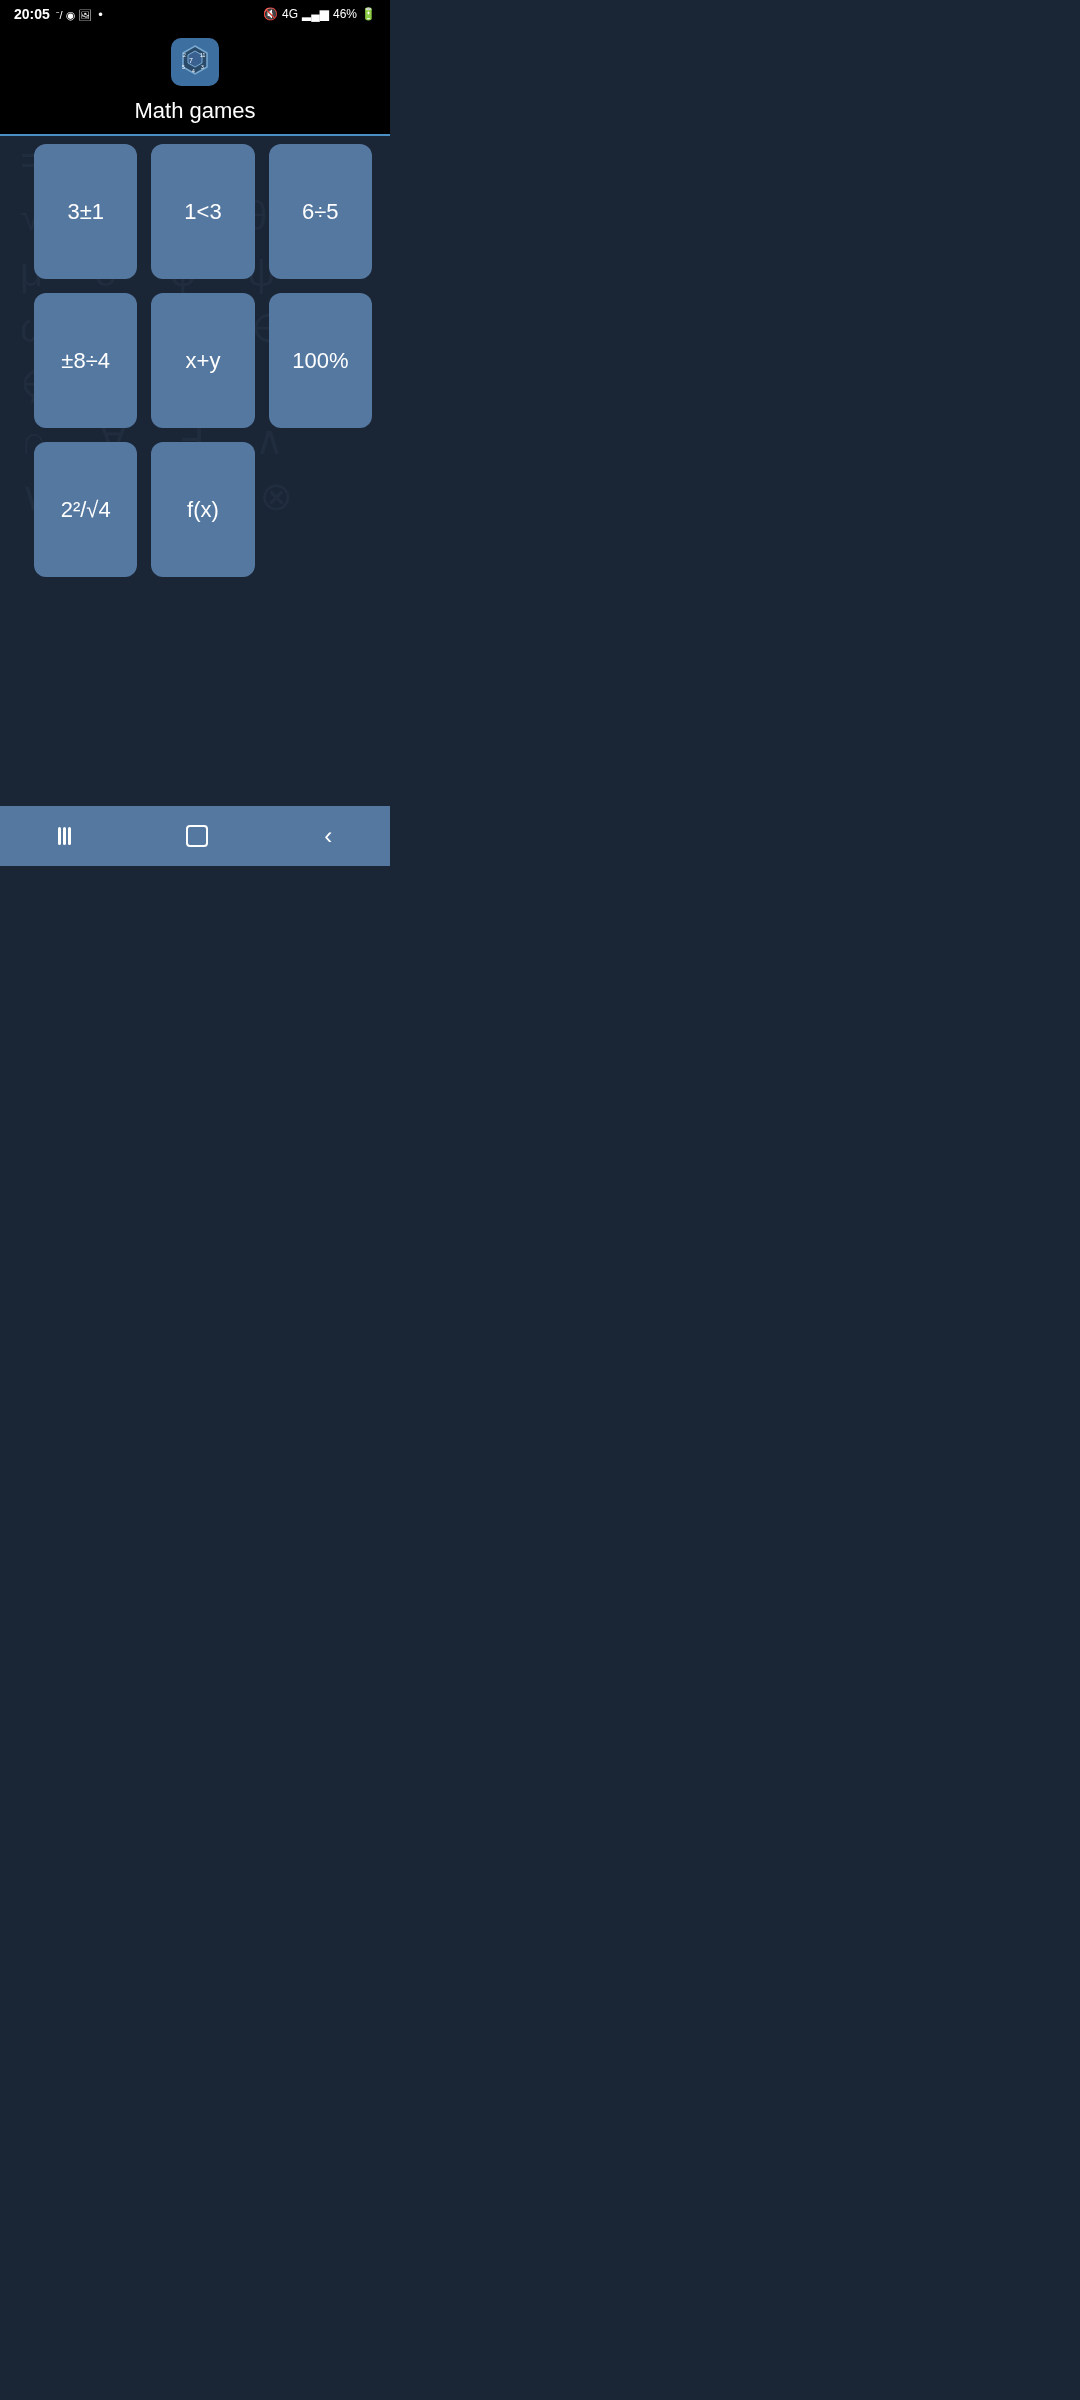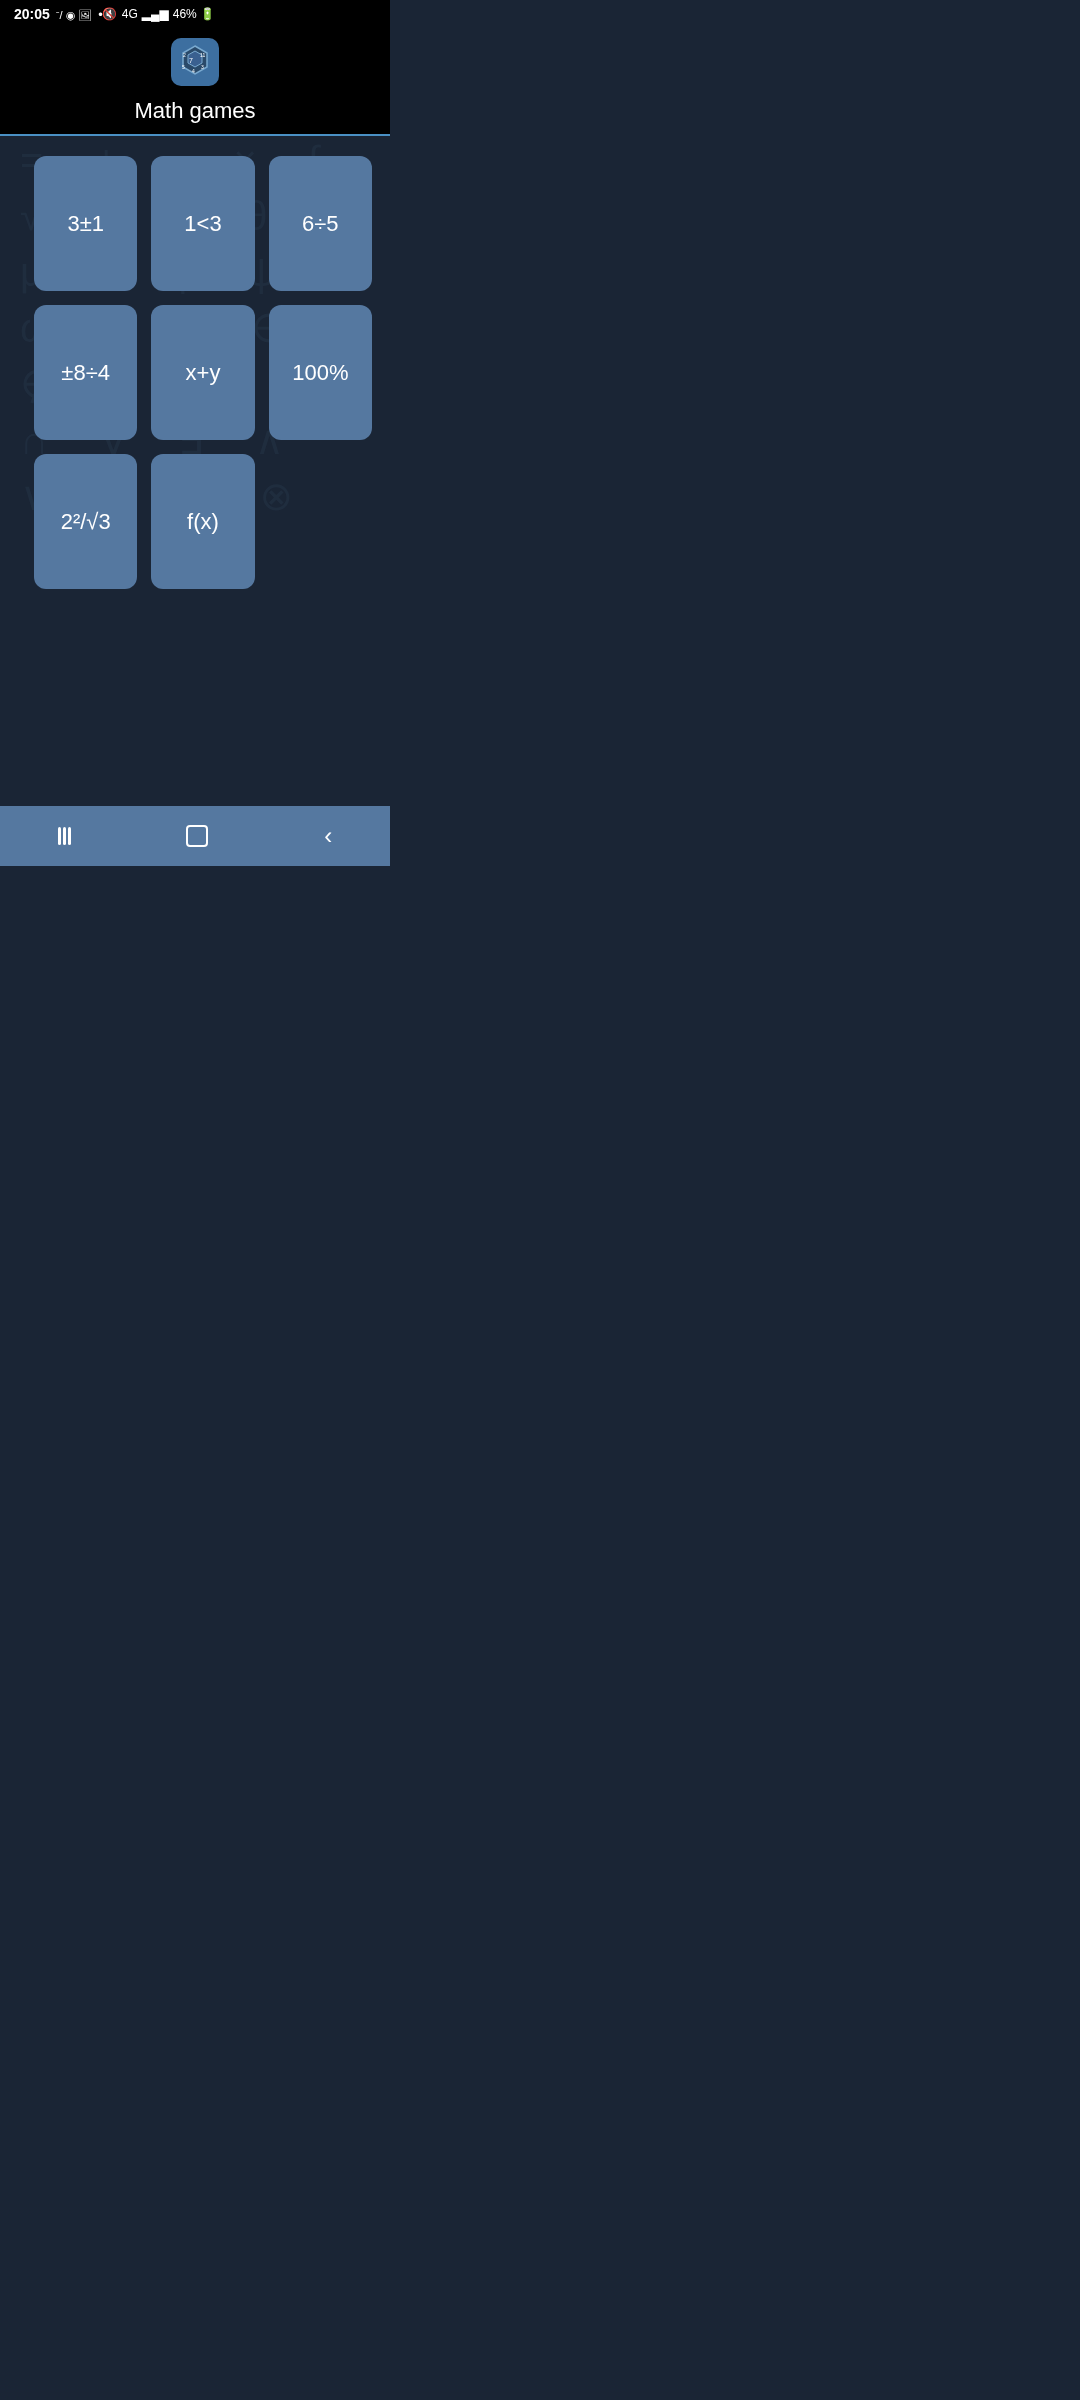--- a/index.html
+++ b/index.html
@@ -29,20 +29,21 @@
       z-index: 0;
       padding: 20px;
       letter-spacing: 20px;
     }
 
     
     .status-bar {
       background: #000;
       color: #fff;
       display: flex;
+      justify-content: space-between;
       align-items: center;
       padding: 6px 14px;
       font-size: 13px;
       font-weight: 500;
       z-index: 10;
       position: relative;
       flex-shrink: 0;
     }
 
     .status-left {
@@ -97,21 +98,21 @@
       color: #fff;
       font-size: 22px;
       font-weight: 500;
     }
 
     
     .main-content {
       flex: 1;
       position: relative;
       z-index: 1;
-      padding: 20px 18px;
+      padding: 8px 18px;
       margin-left: 16px;
     }
 
     
     .games-grid {
       display: grid;
       grid-template-columns: repeat(3, 1fr);
       gap: 14px;
     }
 
@@ -194,21 +195,21 @@
 
 <div class="main-content">
   <div class="games-grid" id="games-grid">
 
   <button class="game-btn">3±1</button>
       <button class="game-btn">1&lt;3</button>
       <button class="game-btn">6÷5</button>
       <button class="game-btn">±8÷4</button>
       <button class="game-btn">x+y</button>
       <button class="game-btn">100%</button>
-      <button class="game-btn">2²/√3</button>
+      <button class="game-btn">2²/√4</button>
       <button class="game-btn">f(x)</button>
     </div>
 </div>
 
 <div class="nav-bar">
   <button class="nav-btn">
     <span style="display:flex;gap:2px;align-items:center;">
       <span style="width:3px;height:18px;background:#fff;border-radius:2px;"></span>
       <span style="width:3px;height:18px;background:#fff;border-radius:2px;"></span>
       <span style="width:3px;height:18px;background:#fff;border-radius:2px;"></span>

